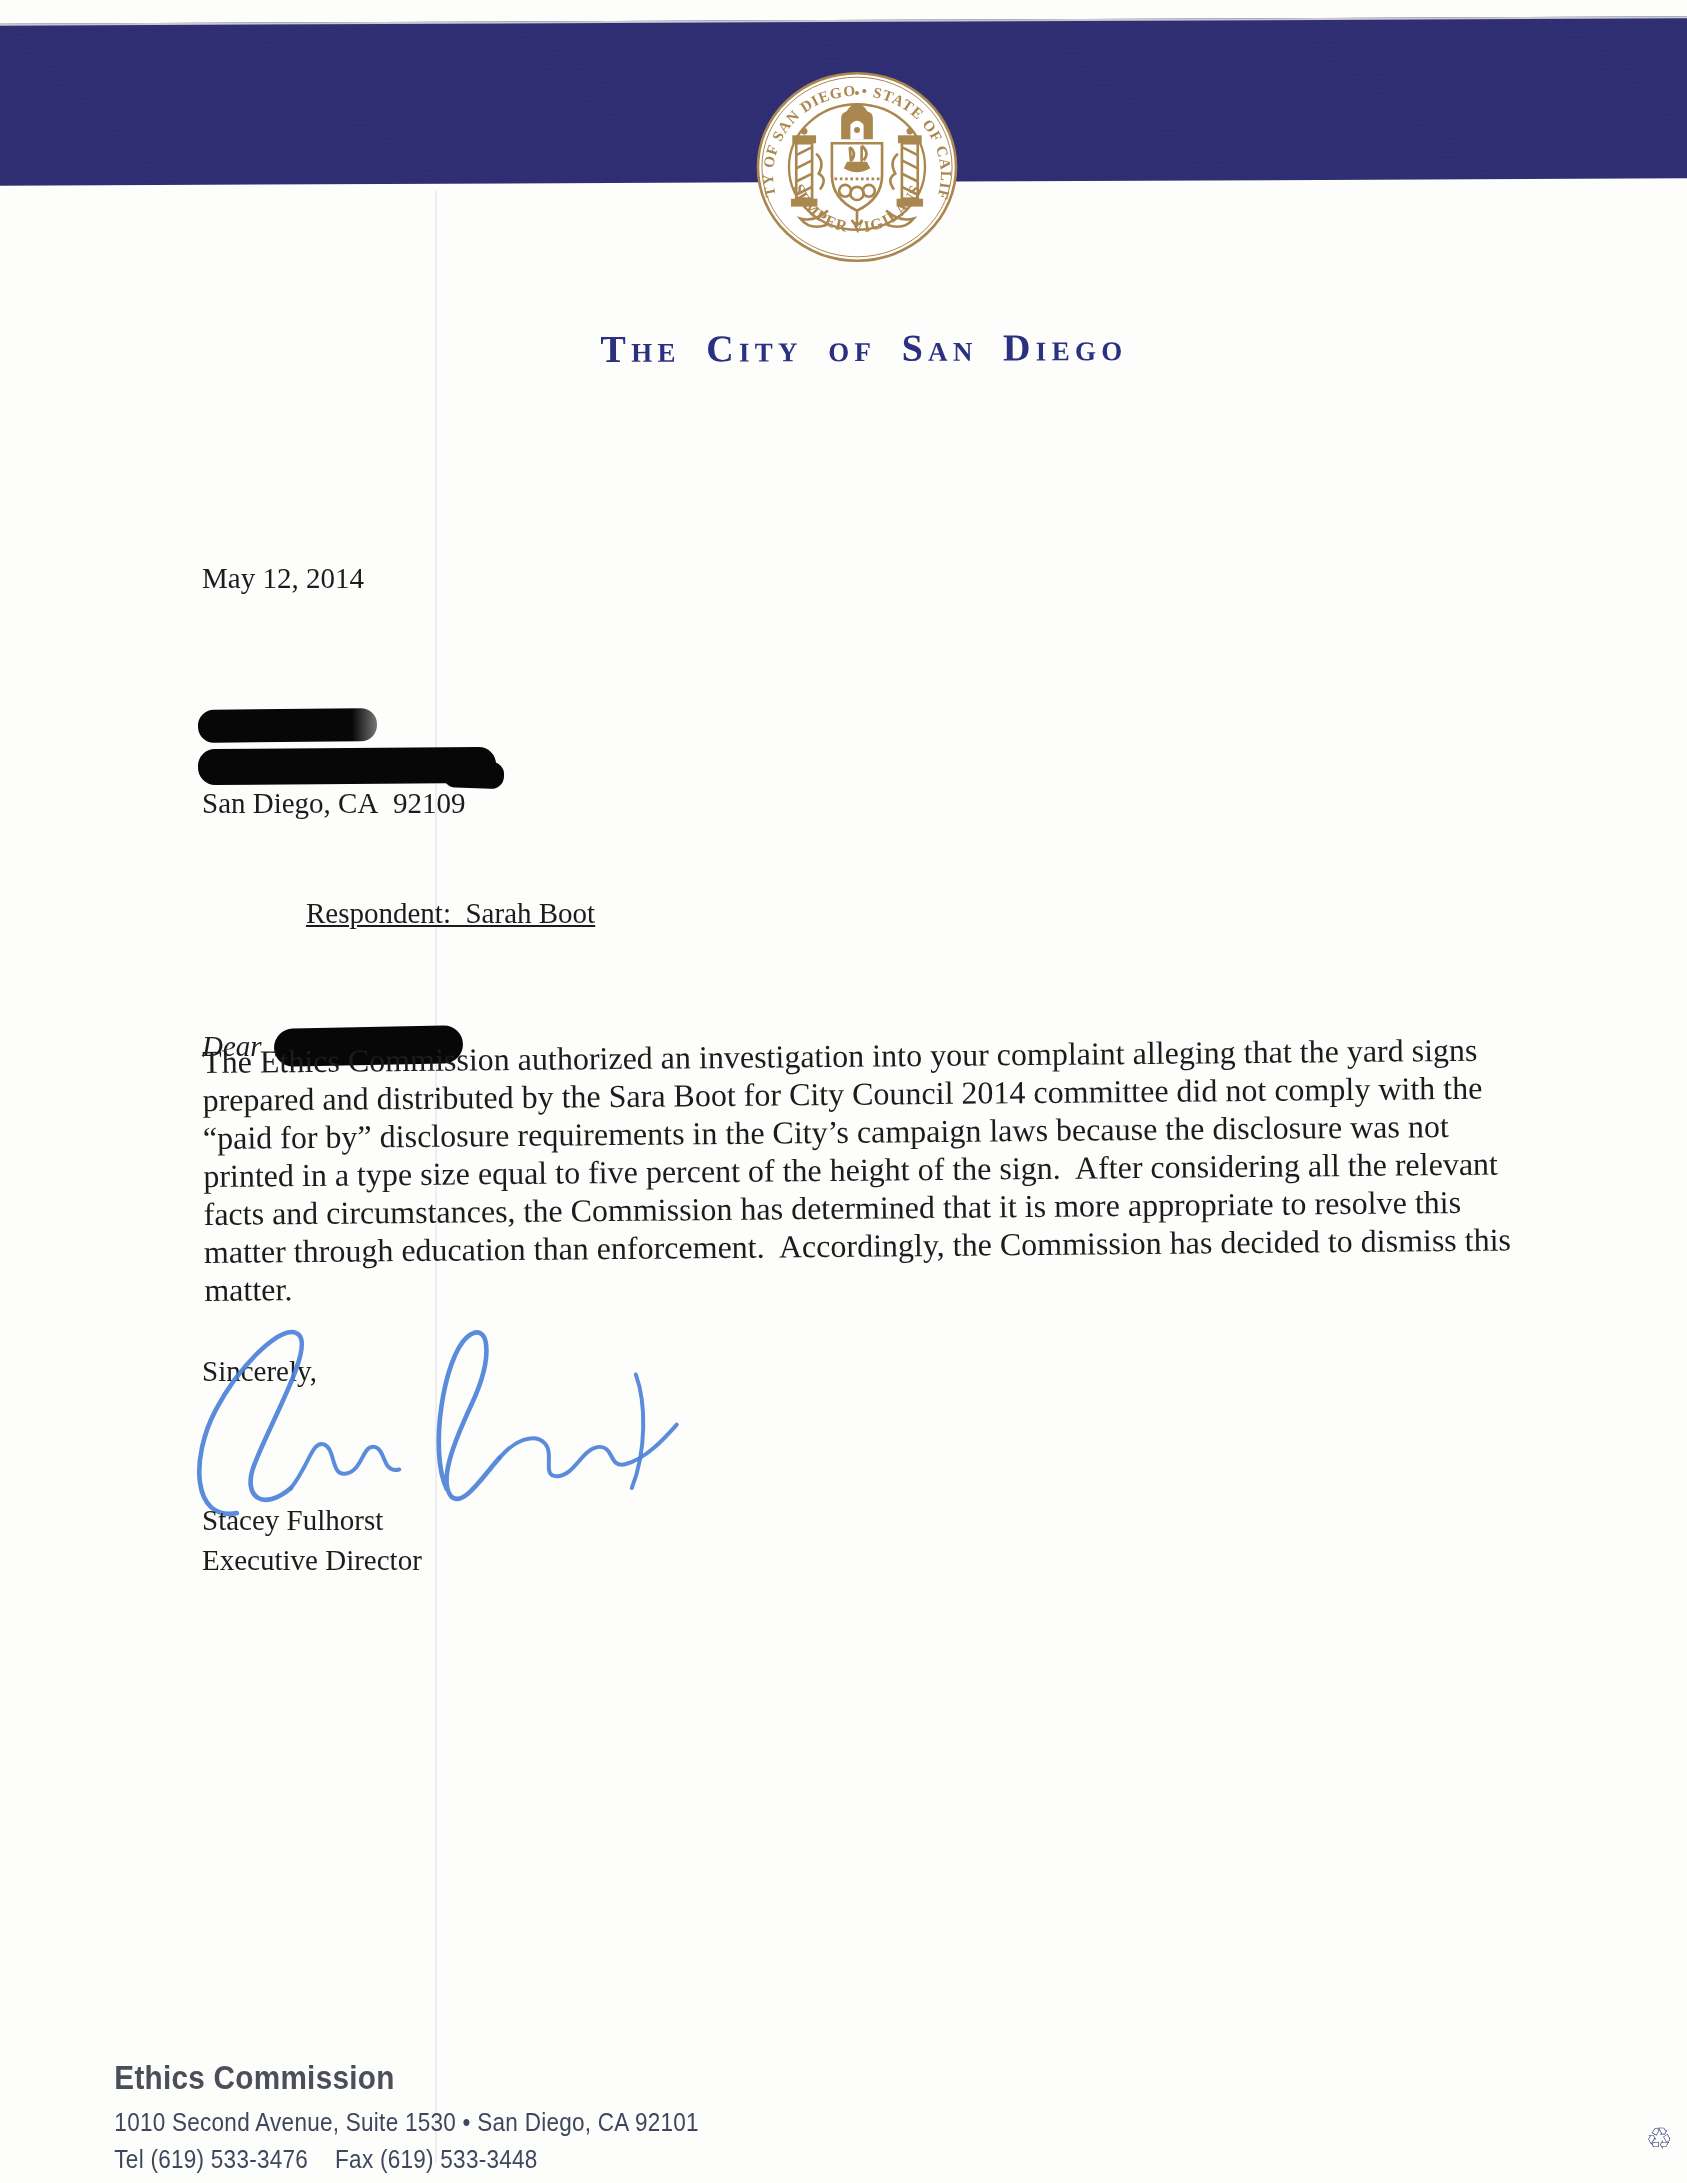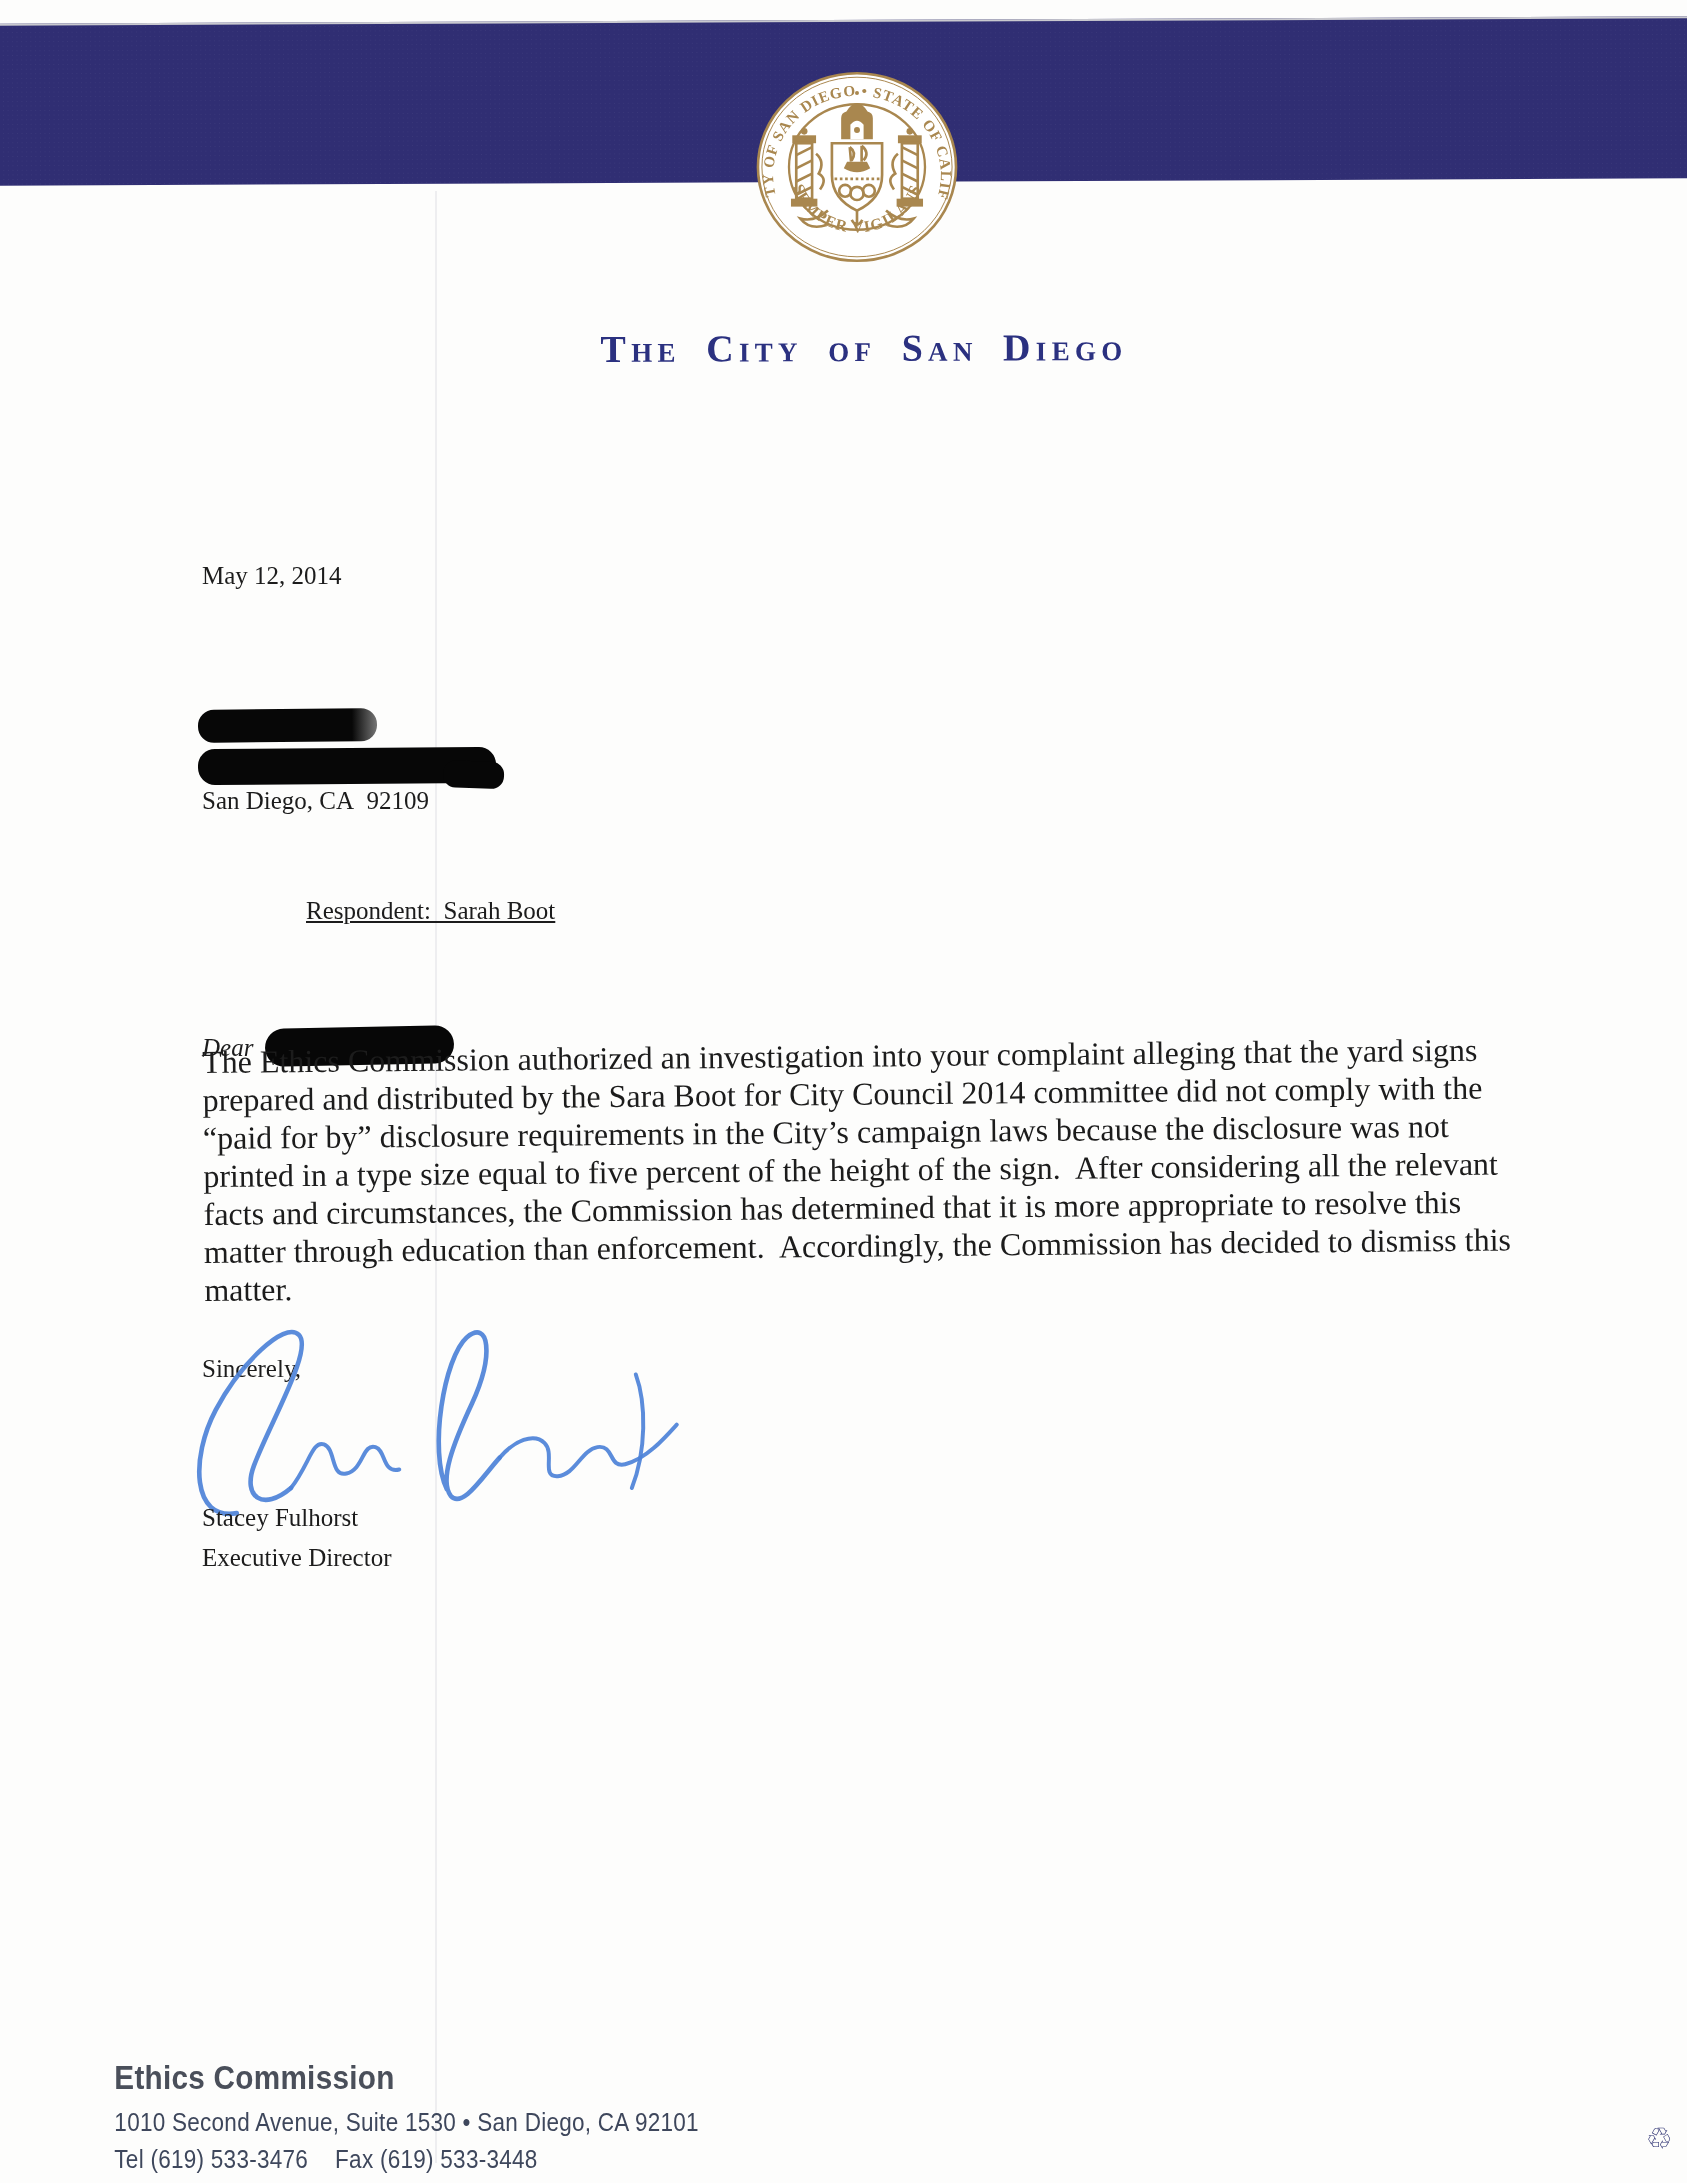--- a/index.html
+++ b/index.html
@@ -15,21 +15,21 @@
           background-image:radial-gradient(rgba(255,255,255,0.05) 0.7px, transparent 0.7px);
           background-size:4.6px 4.6px;}
   .seal{position:absolute;left:754px;top:69px;width:206px;height:196px;}
   .letterhead-title{position:absolute;left:0;top:326px;width:1687px;text-align:center;
           transform:translateX(20.5px) rotate(-0.2deg);
           font-variant:small-caps;font-weight:600;font-size:38px;letter-spacing:5.3px;word-spacing:10.6px;
           color:var(--title-blue);}
   
   .fold-line{position:absolute;left:435px;top:191px;width:2px;height:1972px;background:rgba(105,105,135,0.10);}
   
-  .abs{position:absolute;left:202px;font-size:25px;line-height:1.18;}
+  .abs{position:absolute;left:202px;font-size:29px;line-height:1.18;}
   .date{top:561px;}
   .redact{background:#070707;display:block;position:absolute;}
   .redact-1{left:198px;top:709px;width:179px;height:33px;border-radius:16px;transform:rotate(-0.6deg);
             background:linear-gradient(90deg,#070707 86%,rgba(7,7,7,0.55));}
   .redact-2{left:198px;top:748px;width:298px;height:36px;border-radius:17px;transform:rotate(-0.4deg);}
   .redact-2::after{content:"";position:absolute;right:-8px;bottom:-4px;width:61px;height:26.5px;
             background:#070707;border-radius:12.6px;transform:rotate(2.5deg);}
   .city{top:786px;}
   .re-row{display:flex;}
   .re-1{top:857px;}

